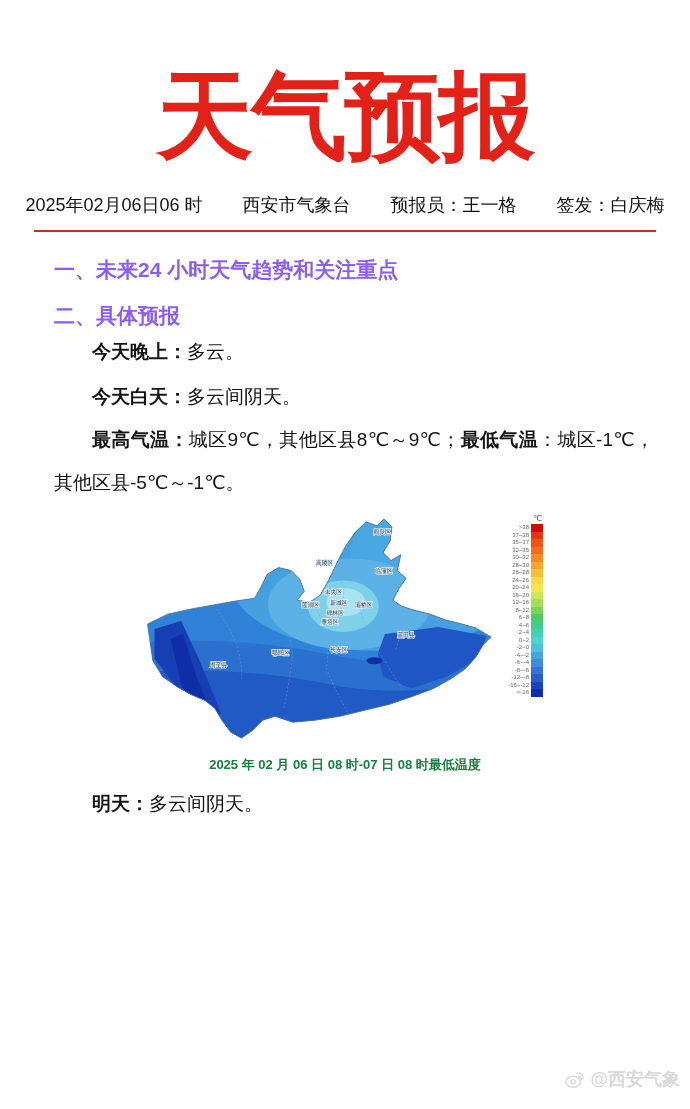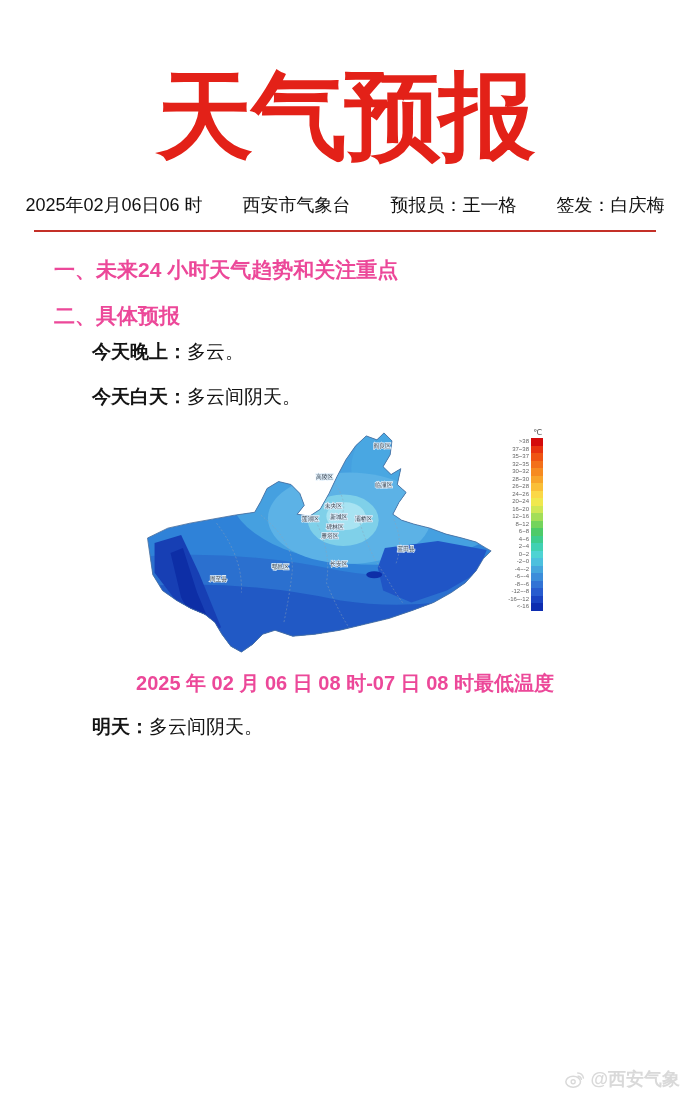--- a/index.html
+++ b/index.html
@@ -32,21 +32,21 @@
   .red-rule{
     margin:13px 34px 0 34px;
     border:0;
     border-top:2px solid #c43028;
     height:0;
   }
   .sec-heading{
     margin:24px 36px 0 54px;
     font-size:21px;
     font-weight:700;
-    color:#ec4899;
+    color:#8b5cf6;
   }
   .body-para{
     margin:4px 36px 0 54px;
     font-size:19px;
     line-height:43px;
     text-indent:2em;
     text-align:justify;
     color:#141414;
   }
   .body-para .b{font-weight:700;}
@@ -80,23 +80,23 @@
     font-size:6px;
     color:#666;
     margin-right:2px;
     line-height:7.5px;
     white-space:nowrap;
   }
   .lg-box{width:12px;height:7.5px;display:inline-block;}
   .map-caption{
     margin-top:8px;
     text-align:center;
-    font-size:20px;
+    font-size:13px;
     font-weight:700;
-    color:#ec4899;
+    color:#15803d;
   }
   .watermark{
     position:absolute;
     right:10px;bottom:18px;
     display:flex;
     align-items:center;
     gap:4px;
     color:#d9d9d9;
     font-size:18px;
     font-weight:700;
@@ -121,20 +121,21 @@
 
   <div class="sec-heading">一、未来24 小时天气趋势和关注重点</div>
 
 
   <div class="sec-heading" style="margin-top:18px">二、具体预报</div>
 
   <p class="body-para" style="margin-top:0"><span class="b">今天晚上：</span><span>多云。</span></p>
 
   <p class="body-para" style="margin-top:2px"><span class="b">今天白天：</span><span>多云间阴天。</span></p>
 
+  <p class="body-para" style="margin-top:0"><span class="b">最高气温：</span><span>城区9℃，其他区县8℃～9℃；</span><span class="b">最低气温</span><span>：城区-1℃，其他区县-5℃～-1℃。</span></p>
 
 
   <div class="map-figure">
     <svg class="map-svg" viewBox="0 0 420 240" preserveAspectRatio="none">
       <defs>
         <clipPath id="cityClip">
           <path d="M22,115 L45,105 L70,100 L95,96 L120,92 L143,89
                    L150,78 L157,65 L170,58 L184,61 L194,70 L199,82 L191,91 L205,93
                    L217,86 L227,70 L236,53 L246,36 L257,22 L269,12 L281,16 L289,9 L298,17 L296,31 L288,43 L297,51 L308,45 L304,61 L314,69 L306,79 L299,91 L309,97
                    L323,101 L341,105 L359,111 L377,115 L393,119 L404,125 L410,128

